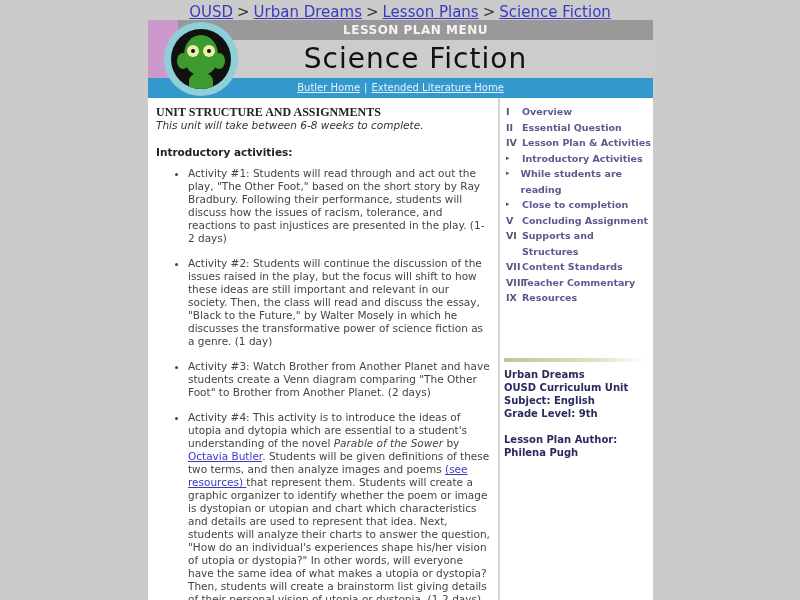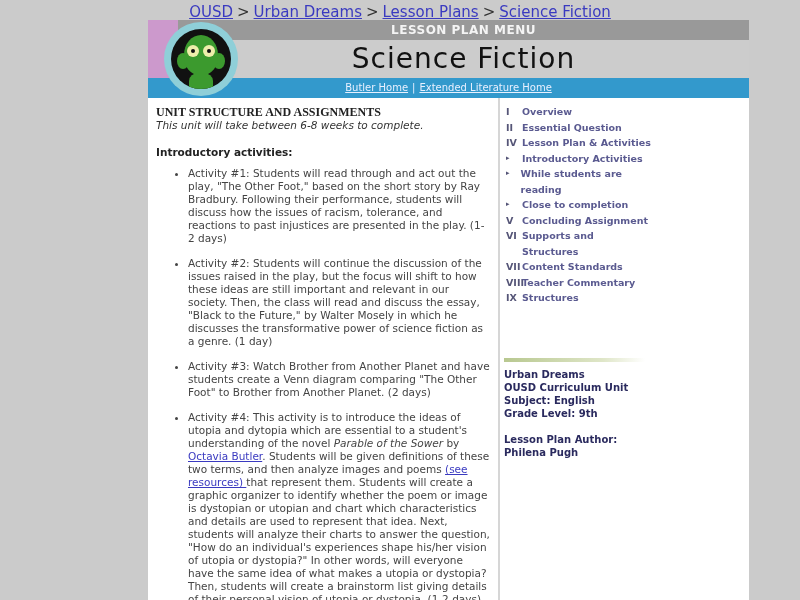--- a/index.html
+++ b/index.html
@@ -10,21 +10,21 @@
     color:#444;
   }
   .breadcrumb {
     position:absolute; left:0; top:3px; width:800px;
     text-align:center; font-size:15px; color:#333;
   }
   .breadcrumb a { color:#3a3ac0; text-decoration:underline; }
   .breadcrumb .sep { margin:0 4px; color:#333; }
 
   .page {
-    position:absolute; left:148px; top:20px; width:601px; height:580px;
+    position:absolute; left:148px; top:20px; width:505px; height:580px;
     background:#fff;
     text-decoration:underline;
   }
   .header { position:relative; height:78px; }
   .header .pink { position:absolute; left:0; top:0; width:30px; height:78px; background:#cc99cc; }
   .header .menubar {
     position:absolute; left:30px; top:0; right:0; height:20px; background:#999;
     color:#f4f4f4; font-size:12px; font-weight:bold; text-align:center; line-height:20px;
     letter-spacing:0.5px;
   }
@@ -155,21 +155,21 @@
       <li>
           <span class="num">VII</span>
           <span class="lbl">Content Standards</span>
         </li>
       <li>
           <span class="num">VIII</span>
           <span class="lbl">Teacher Commentary</span>
         </li>
       <li>
           <span class="num">IX</span>
-          <span class="lbl">Structures</span>
+          <span class="lbl">Resources</span>
         </li>
     </ul>
     <div class="grad-rule"></div>
     <div class="info">
       <div>Urban Dreams</div>
       <div>OUSD Curriculum Unit</div>
       <div>Subject: English</div>
       <div>Grade Level: 9th</div>
       <div class="author">Lesson Plan Author:</div>
       <div>Philena Pugh</div>

